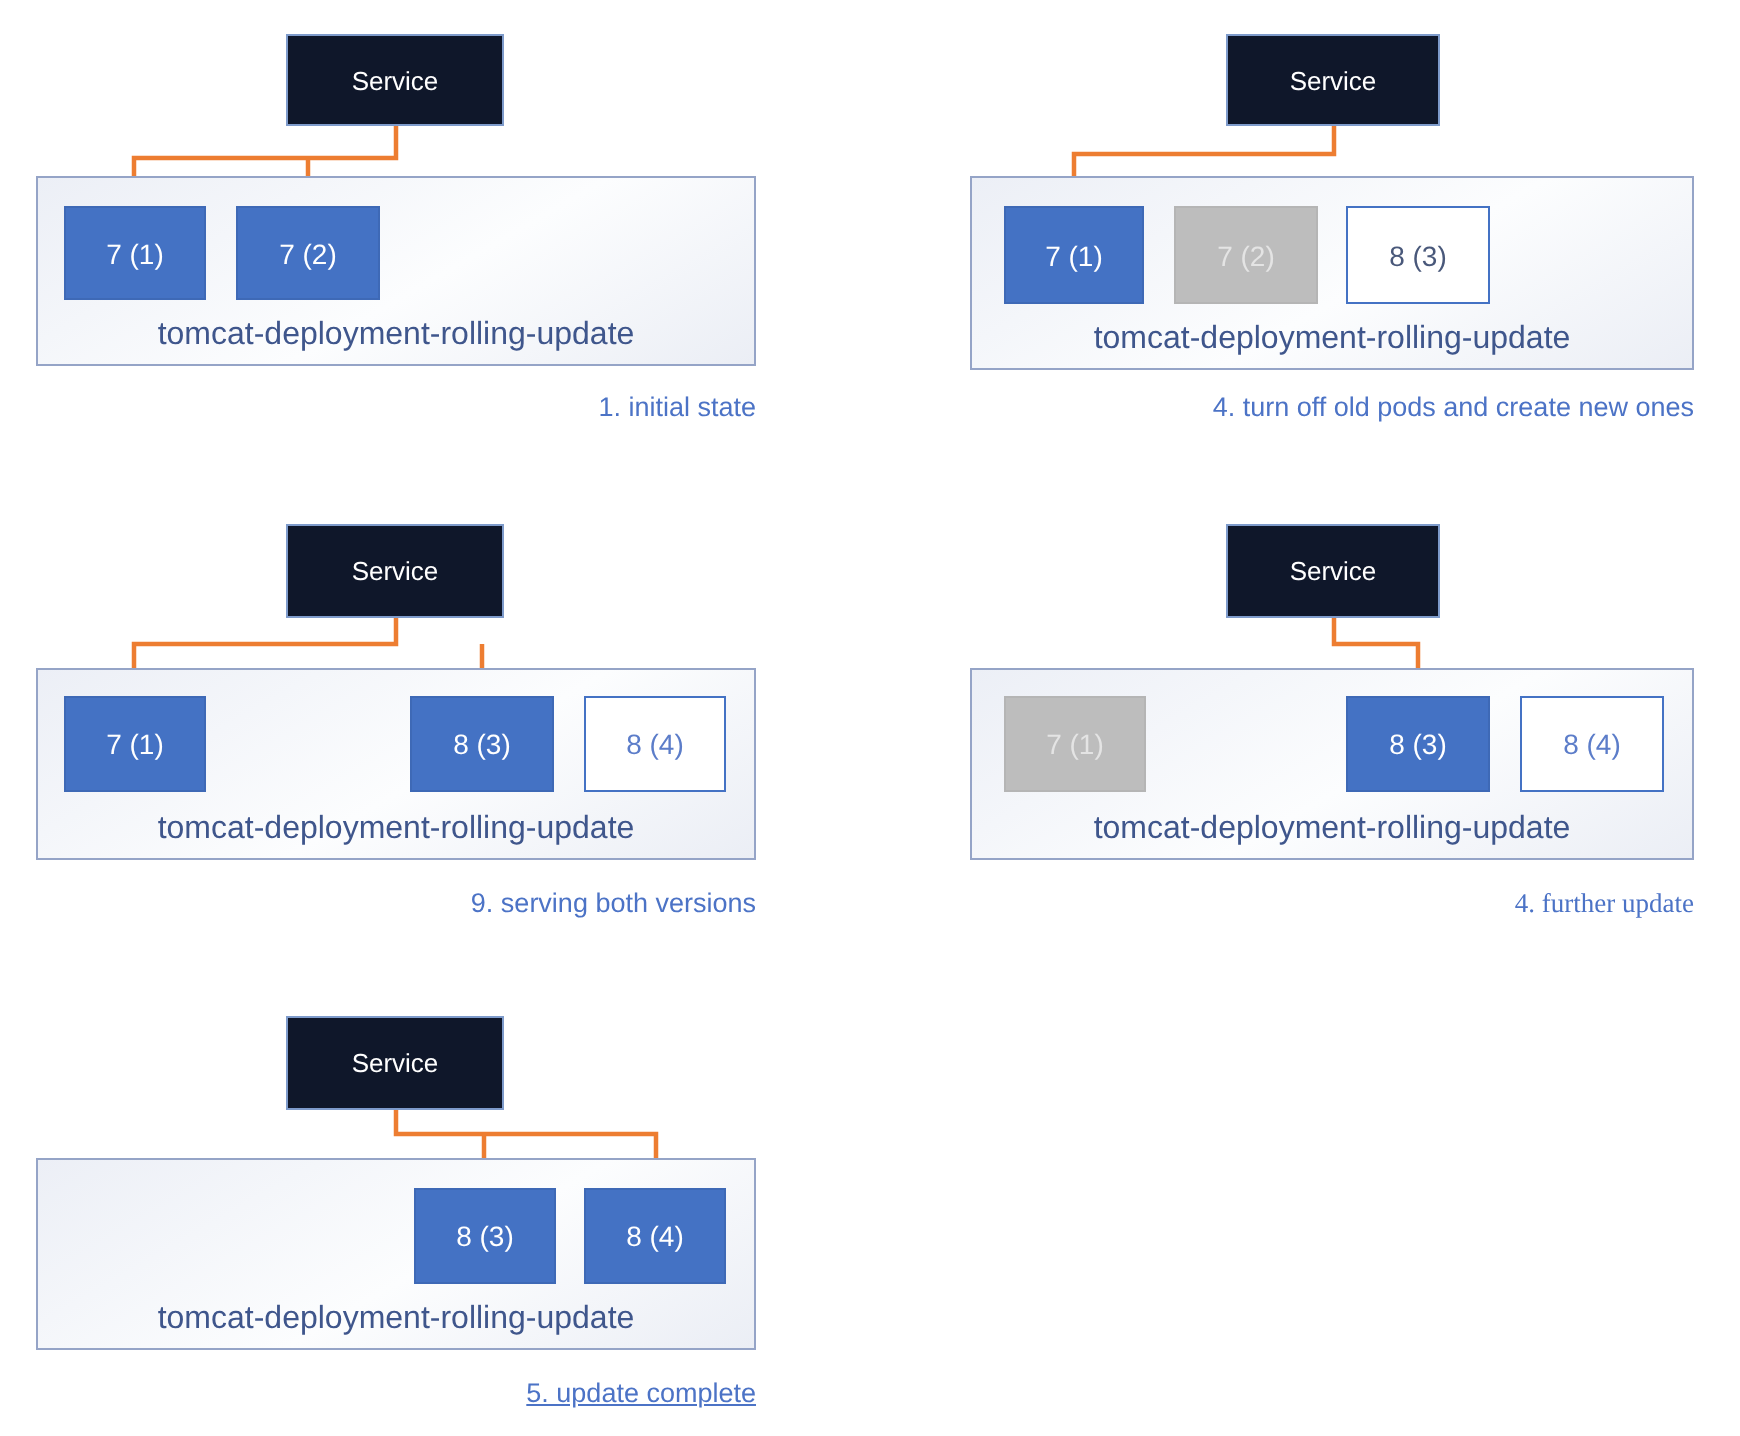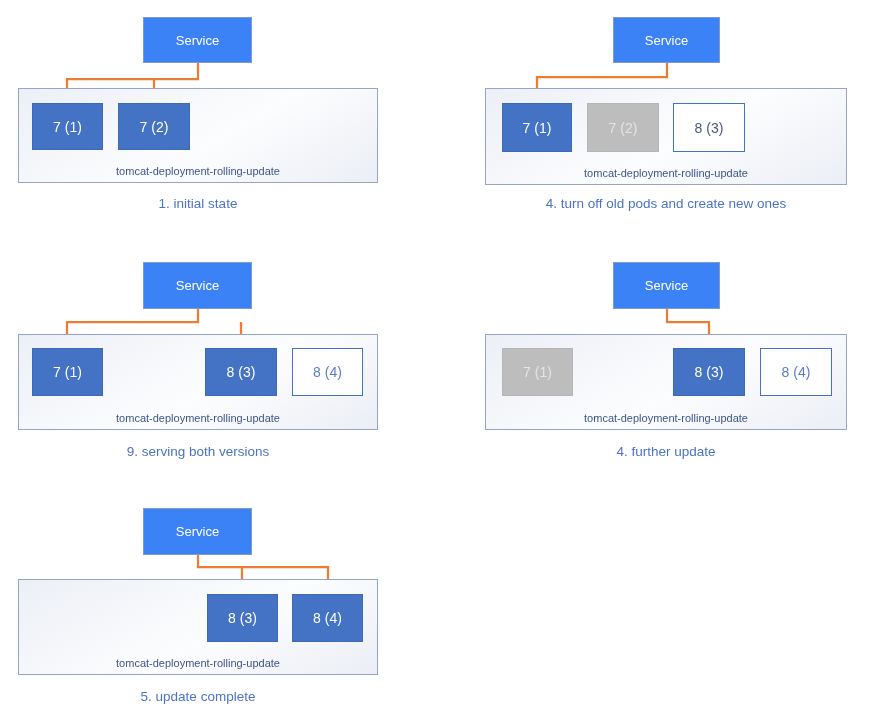--- a/index.html
+++ b/index.html
@@ -5,50 +5,50 @@
   html,body{margin:0;padding:0;}
   body{
     width:870px;height:718px;position:relative;overflow:hidden;
     background:#ffffff;
     font-family:"Liberation Sans", sans-serif;
   }
   .abs{position:absolute;box-sizing:border-box;}
 
   
   .service{
-    background:#3b82f6;
+    background:#0f172a;
     border:1px solid #7E9BCB;
     color:#ffffff;
     display:flex;align-items:center;justify-content:center;
     font-size:13px;
   }
 
   
   .container-box{
     border:1px solid #95A4C7;
     background:linear-gradient(150deg,#ecEFf6 0%,#fcfdfe 55%,#ebeef5 100%);
   }
   .deploy-label{
     position:absolute;left:0;right:0;bottom:5px;
-    text-align:center;font-size:11px;color:#3F568C;
+    text-align:center;font-size:16px;color:#3F568C;
   }
 
   
   .pod{
     display:flex;align-items:center;justify-content:center;
     font-size:14px;
   }
   .pod--active{background:#4472C4;border:1px solid #3E69B6;color:#ffffff;}
   .pod--off{background:#BDBDBD;border:1px solid #B5B5B5;color:#E4E4E4;}
   .pod--new{background:#ffffff;border:1.5px solid #4472C4;color:#5C7DC9;}
   .pod--new-dark{color:#49587A;}
 
   
   .caption{
-    position:absolute;text-align:center;
+    position:absolute;text-align:right;
     font-size:13.5px;color:#4C73C6;
   }
 
   
   svg.arrows{position:absolute;left:0;top:0;pointer-events:none;}
   svg.arrows path{stroke:#ED7D31;stroke-width:2.25;fill:none;}
   svg.arrows polygon{fill:#ED7D31;}
 
   
   .svc-1{left:143px;top:17px;width:109px;height:46px;}
@@ -73,22 +73,22 @@
   .pod-3c{left:292px;top:348px;width:71px;height:48px;}
   .pod-4a{left:502px;top:348px;width:71px;height:48px;}
   .pod-4b{left:673px;top:348px;width:72px;height:48px;}
   .pod-4c{left:760px;top:348px;width:72px;height:48px;}
   .pod-5a{left:207px;top:594px;width:71px;height:48px;}
   .pod-5b{left:292px;top:594px;width:71px;height:48px;}
 
   .cap-1{left:18px;top:196px;width:360px;}
   .cap-2{left:485px;top:196px;width:362px;}
   .cap-3{left:18px;top:444px;width:360px;}
-  .cap-4{left:485px;top:444px;width:362px;}
-  .cap-5{left:18px;top:689px;width:360px;}
+  .cap-4{left:485px;top:444px;width:362px;font-family:Liberation Serif, serif;}
+  .cap-5{left:18px;top:689px;width:360px;text-decoration:underline;}
 </style>
 </head>
 <body>
 
 <svg class="arrows" width="870" height="718">
   <g>
     <path d="M198,63 V79 H67 V92"></path>
     <polygon points="61,92 73,92 67,102"></polygon>
     <path d="M154,79 V92"></path>
     <polygon points="148,92 160,92 154,102"></polygon>

